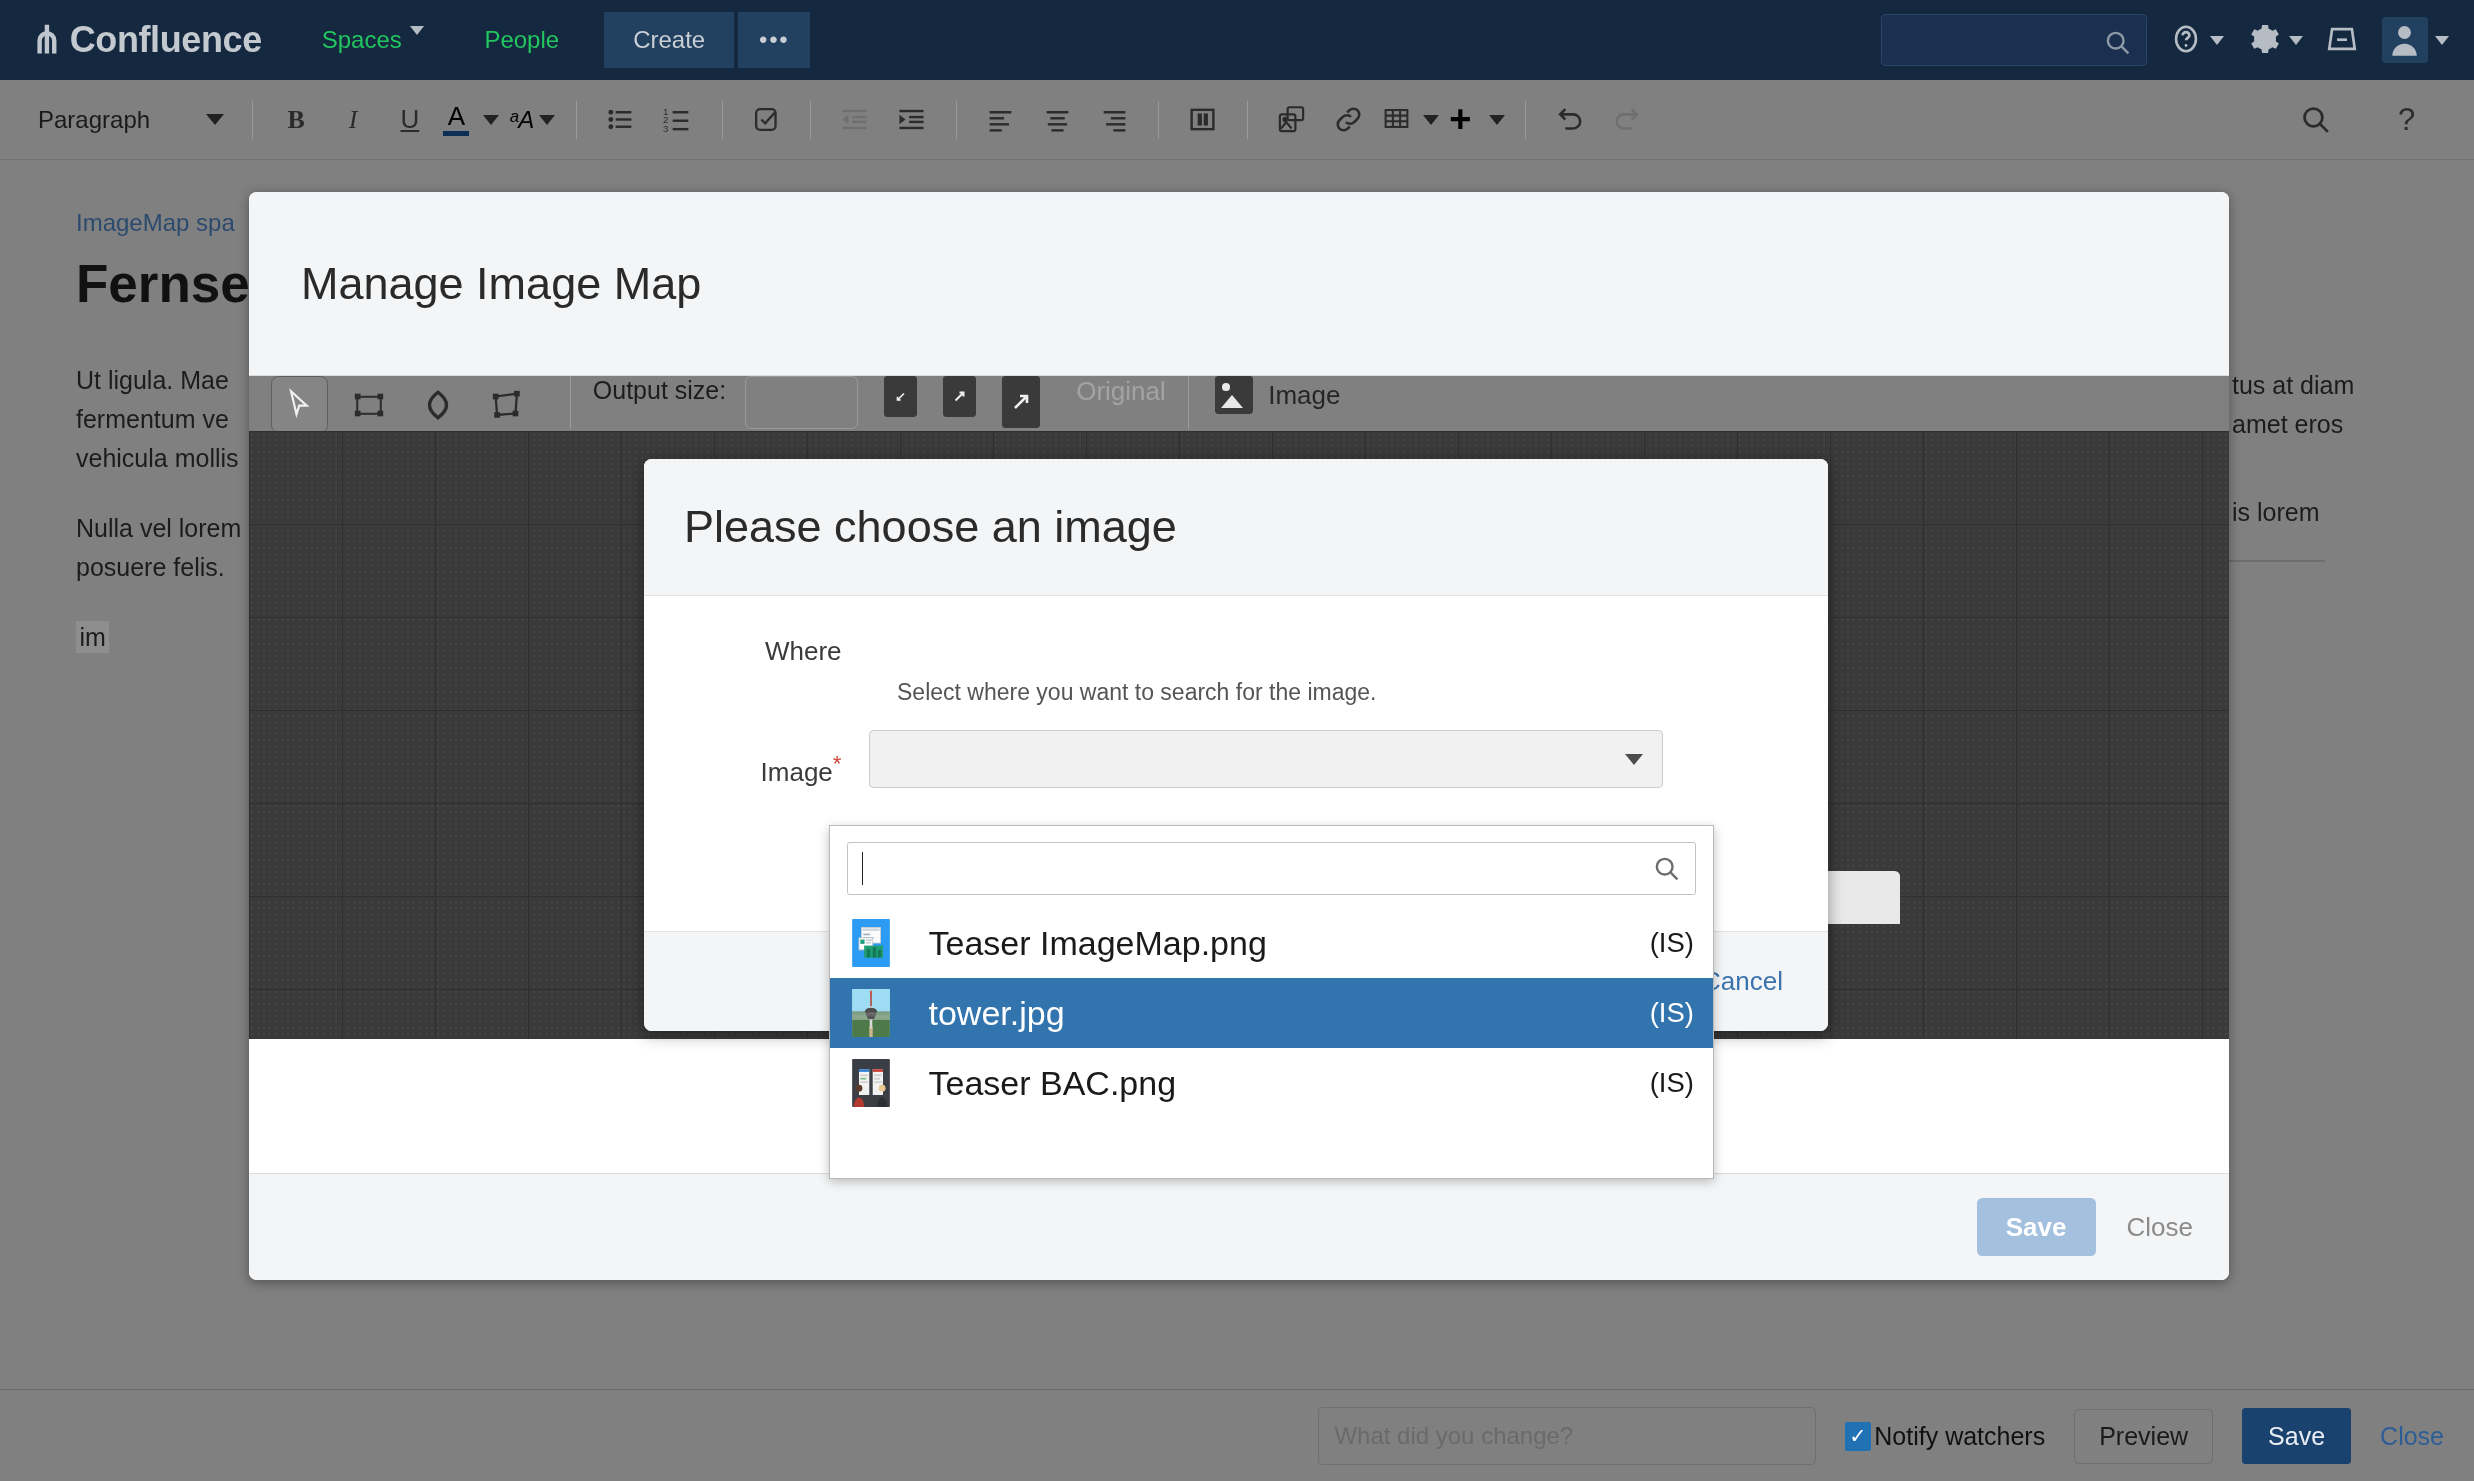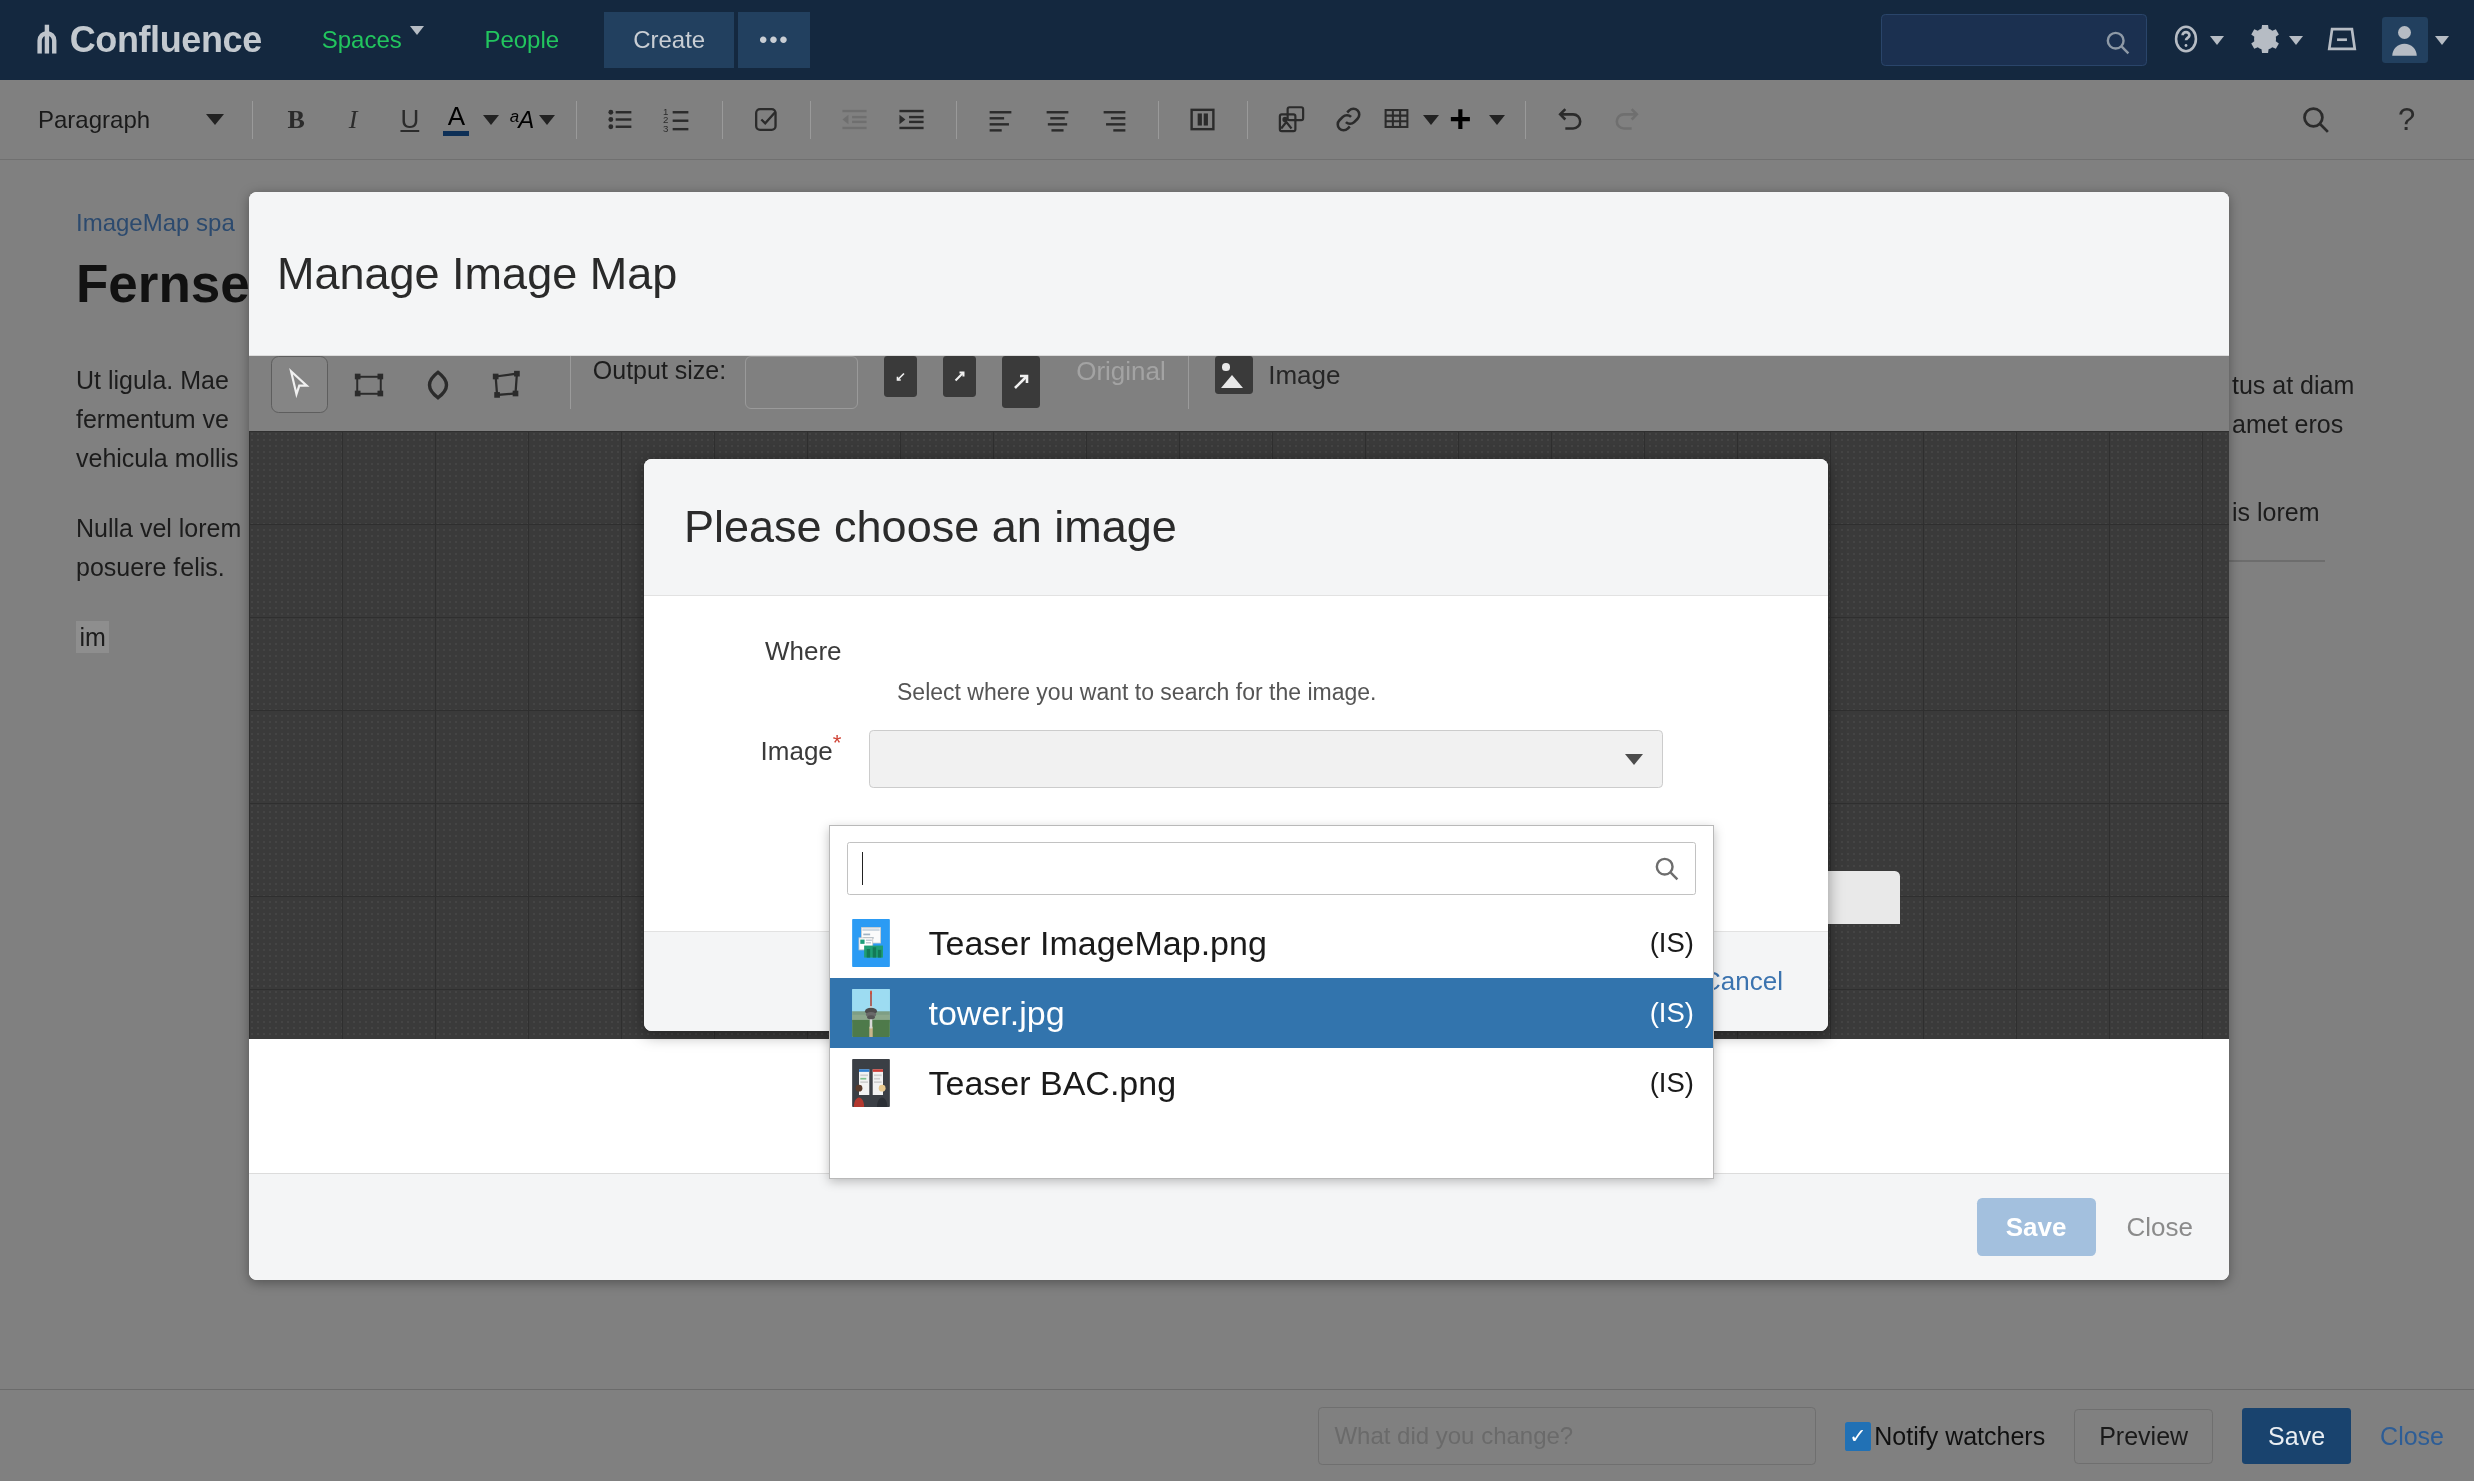--- a/index.html
+++ b/index.html
@@ -98,22 +98,22 @@
   }
   .close-link { color: #2d5d96; font-size: 25px; cursor: pointer; }
 
   
   .mim-dialog {
     position: absolute; left: 249px; top: 192px; width: 1980px; height: 1088px;
     background: #fff; border-radius: 7.7px; box-shadow: 0 2.6px 12px rgba(0,0,0,.35);
     overflow: hidden;
   }
   .mim-head {
-    height: 164px; background: #f4f5f6; border-bottom: 0.9px solid #dcdcdc;
-    display: flex; align-items: center; padding-left: 28px;
+    height: 184px; background: #f4f5f6; border-bottom: 0.9px solid #dcdcdc;
+    display: flex; align-items: center; padding-left: 52px;
   }
   .mim-title { font-size: 45px; color: #2a2a2a; font-weight: 400; }
   .mim-toolbar {
     height: 95px; background: #808080; display: flex; align-items: flex-start; padding-left: 22.3px;
   }
   .mim-tool {
     width: 57px; height: 57px; display: flex; align-items: center; justify-content: center;
     margin-right: 12px; cursor: pointer; border-radius: 7.7px;
   }
   .mim-tool.active { border: 0.9px solid #5e5e5e; background: rgba(255,255,255,0.04); }
@@ -166,21 +166,21 @@
   .ci-modal {
     position: absolute; left: 644px; top: 459px; width: 1184px; height: 572px;
     background: #fff; border-radius: 7.7px; box-shadow: 0 3.4px 15.5px rgba(0,0,0,.38);
   }
   .ci-head {
     height: 137px; background: #f4f5f6; border-bottom: 0.9px solid #e2e2e2;
     border-radius: 7.7px 7.7px 0 0; display: flex; align-items: center; padding-left: 40px;
   }
   .ci-title { font-size: 45px; color: #2b2b2b; }
   .ci-body { padding: 40px 0 0 0; position: relative; height: 335px; }
-  .frow { display: flex; align-items: flex-start; margin-bottom: 5.2px; }
+  .frow { display: flex; align-items: flex-end; margin-bottom: 5.2px; }
   .flabel {
     width: 225px; text-align: right; padding-right: 27.5px; font-size: 26px; color: #3a3a3a;
   }
   .req { color: #d04437; font-size: 22.3px; vertical-align: super; }
   .fselect {
     width: 794px; height: 58px; border: 0.9px solid #ccc; border-radius: 4.3px;
     background: #f1f1f1; display: flex; align-items: center; justify-content: space-between;
     padding: 0 19px; font-size: 26px; color: #222; cursor: pointer;
   }
   .caret-sel { width: 0; height: 0; border-left: 9.5px solid transparent; border-right: 9.5px solid transparent; border-top: 11.2px solid #4c4c4c; }

